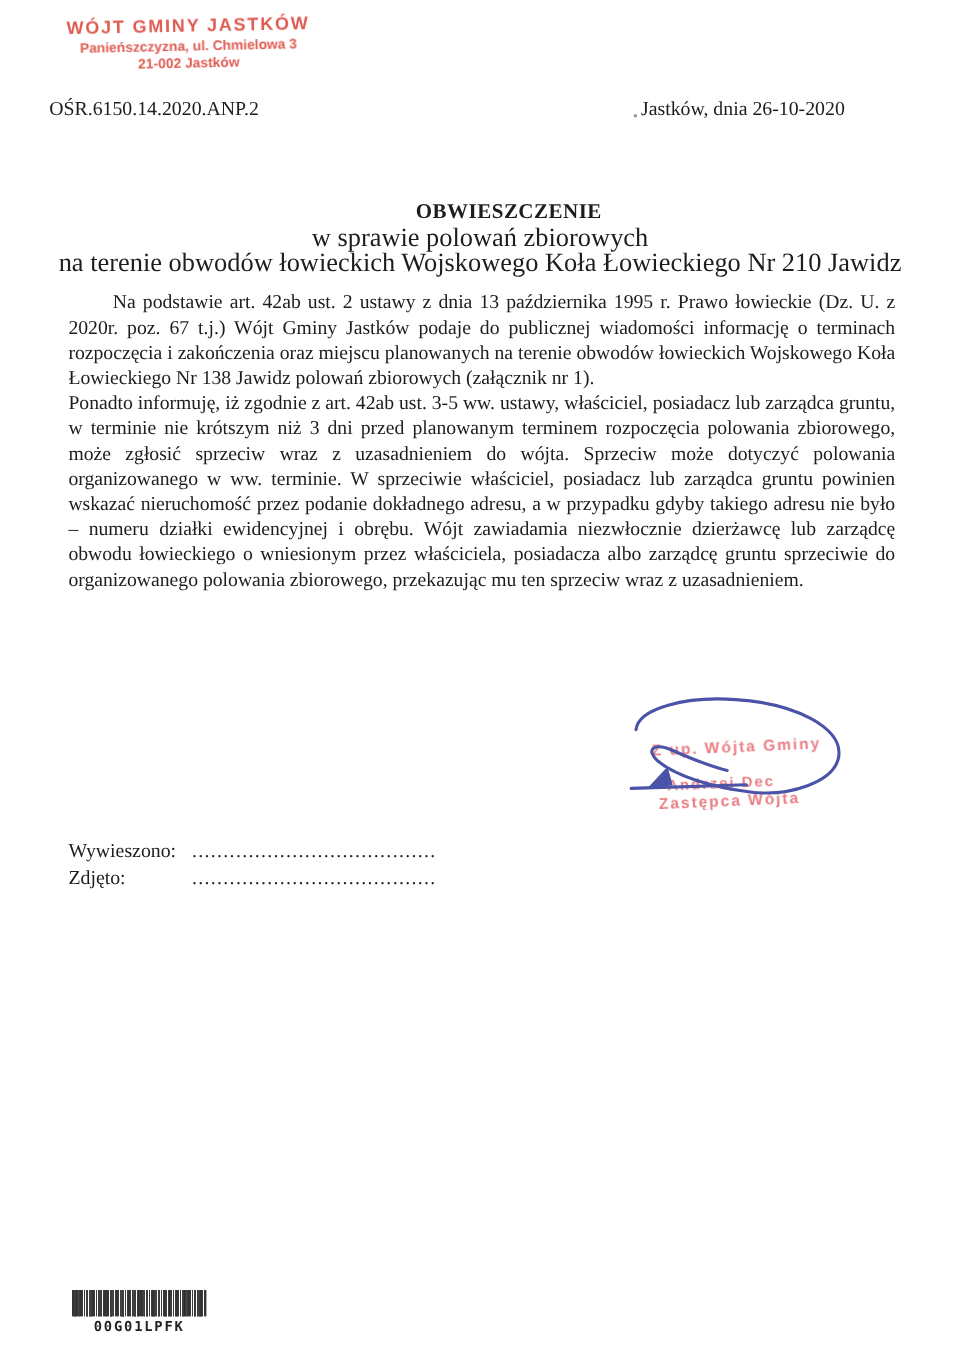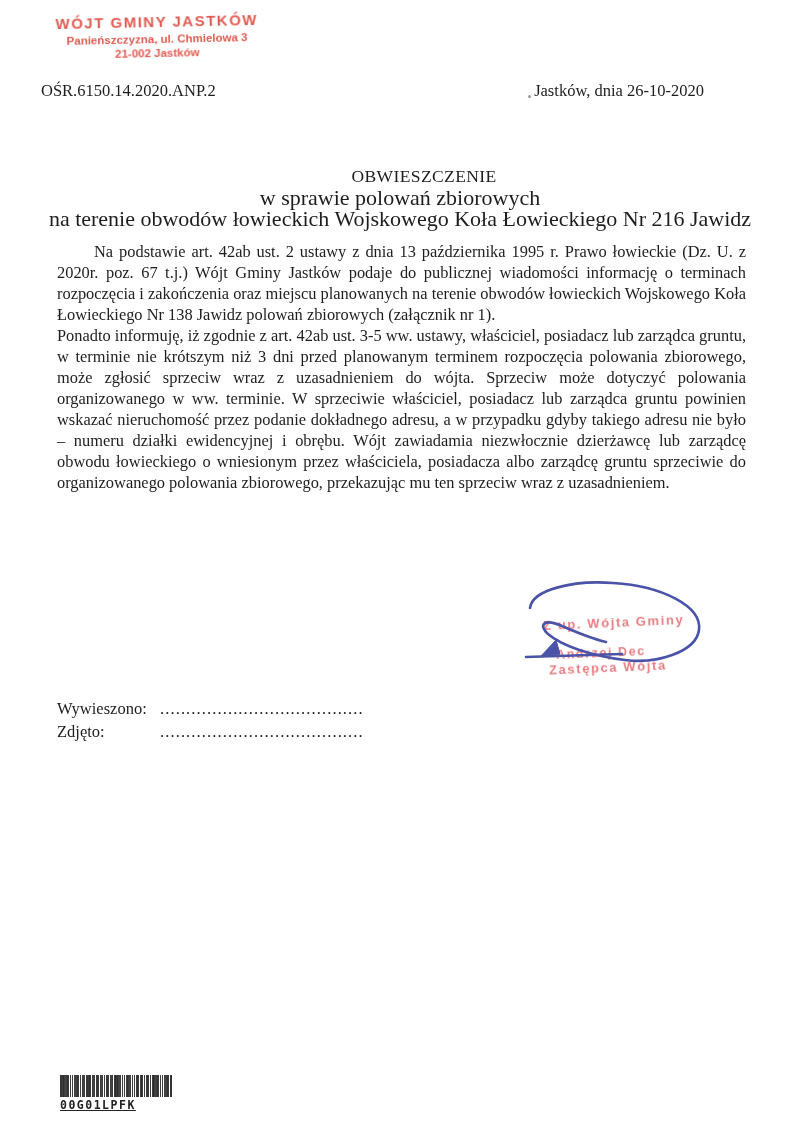--- a/index.html
+++ b/index.html
@@ -17,21 +17,21 @@
   }
   .office-stamp .l1{font-size:15px;font-weight:bold;letter-spacing:1.5px;white-space:nowrap;}
   .office-stamp .l2{font-size:11.5px;font-weight:600;margin-top:3px;white-space:nowrap;}
   .office-stamp .l3{font-size:11.5px;font-weight:600;margin-top:2px;white-space:nowrap;}
   
   .ref-number{position:absolute;left:41px;top:81px;font-size:16.5px;}
   .date-line{position:absolute;right:96px;top:81px;font-size:16.5px;}
   .scan-speck{position:absolute;left:528px;top:95px;width:3px;height:3px;background:#9a9a9a;border-radius:50%;}
   
   .title-block{position:absolute;left:0;right:0;top:166px;text-align:center;line-height:21px;}
-  .title-main{font-size:17.5px;font-weight:normal;letter-spacing:.4px;margin-left:48px;}
+  .title-main{font-size:17.5px;font-weight:bold;letter-spacing:.4px;margin-left:48px;}
   .title-sub{font-size:22px;}
   
   .body-text{
     position:absolute;left:57px;top:241px;width:689px;
     font-size:16.4px;line-height:21px;text-align:justify;
   }
   .body-text p{margin:0;}
   .body-text p.indent{text-indent:37px;}
   
   .sig-stamp-line{
@@ -53,44 +53,44 @@
   .barcode-bars{
     width:112px;height:22px;background-color:#fff;
     border-left:2px solid #343434;border-right:2px solid #343434;box-sizing:border-box;
     background-image:
       repeating-linear-gradient(90deg,#3c3c3c 0 1px,transparent 1px 2px),
       repeating-linear-gradient(90deg,#333 0 1px,transparent 1px 5px),
       repeating-linear-gradient(90deg,transparent 0 3px,#454545 3px 5px,transparent 5px 9px),
       repeating-linear-gradient(90deg,#2c2c2c 0 2px,transparent 2px 13px);
   }
   .barcode-text{
-    margin-top:1px;text-align:left;
+    margin-top:1px;text-align:center;
     font-family:"DejaVu Sans Mono", monospace;font-weight:bold;
-    font-size:11.5px;letter-spacing:1.5px;color:#222;text-decoration:underline;
+    font-size:11.5px;letter-spacing:1.5px;color:#222;
   }
 </style>
 </head>
 <body>
 
 <div class="page">
 
   <div class="office-stamp">
     <div class="l1">WÓJT GMINY JASTKÓW</div>
     <div class="l2">Panieńszczyzna, ul. Chmielowa 3</div>
     <div class="l3">21-002 Jastków</div>
   </div>
 
   <div class="ref-number">OŚR.6150.14.2020.ANP.2</div>
   <div class="scan-speck"></div>
   <div class="date-line">Jastków, dnia 26-10-2020</div>
 
   <div class="title-block">
     <div class="title-main">OBWIESZCZENIE</div>
     <div class="title-sub">w sprawie polowań zbiorowych</div>
-    <div class="title-sub">na terenie obwodów łowieckich Wojskowego Koła Łowieckiego Nr 216 Jawidz</div>
+    <div class="title-sub">na terenie obwodów łowieckich Wojskowego Koła Łowieckiego Nr 210 Jawidz</div>
   </div>
 
   <div class="body-text">
     <p class="indent">Na podstawie art. 42ab ust. 2 ustawy z dnia 13 października 1995 r. Prawo łowieckie (Dz. U. z 2020r. poz. 67 t.j.) Wójt Gminy Jastków podaje do publicznej wiadomości informację o terminach rozpoczęcia i zakończenia oraz miejscu planowanych na terenie obwodów łowieckich Wojskowego Koła Łowieckiego Nr 138 Jawidz polowań zbiorowych (załącznik nr 1).</p>
     <p>Ponadto informuję, iż zgodnie z art. 42ab ust. 3-5 ww. ustawy, właściciel, posiadacz lub zarządca gruntu, w terminie nie krótszym niż 3 dni przed planowanym terminem rozpoczęcia polowania zbiorowego, może zgłosić sprzeciw wraz z uzasadnieniem do wójta. Sprzeciw może dotyczyć polowania organizowanego w ww. terminie. W sprzeciwie właściciel, posiadacz lub zarządca gruntu powinien wskazać nieruchomość przez podanie dokładnego adresu, a w przypadku gdyby takiego adresu nie było – numeru działki ewidencyjnej i obrębu. Wójt zawiadamia niezwłocznie dzierżawcę lub zarządcę obwodu łowieckiego o wniesionym przez właściciela, posiadacza albo zarządcę gruntu sprzeciwie do organizowanego polowania zbiorowego, przekazując mu ten sprzeciw wraz z uzasadnieniem.</p>
   </div>
 
   <div class="sig-stamp-line sig-l1">Z up. Wójta Gminy</div>
   <div class="sig-stamp-line sig-l2">Andrzej Dec</div>
   <div class="sig-stamp-line sig-l3">Zastępca Wójta</div>

